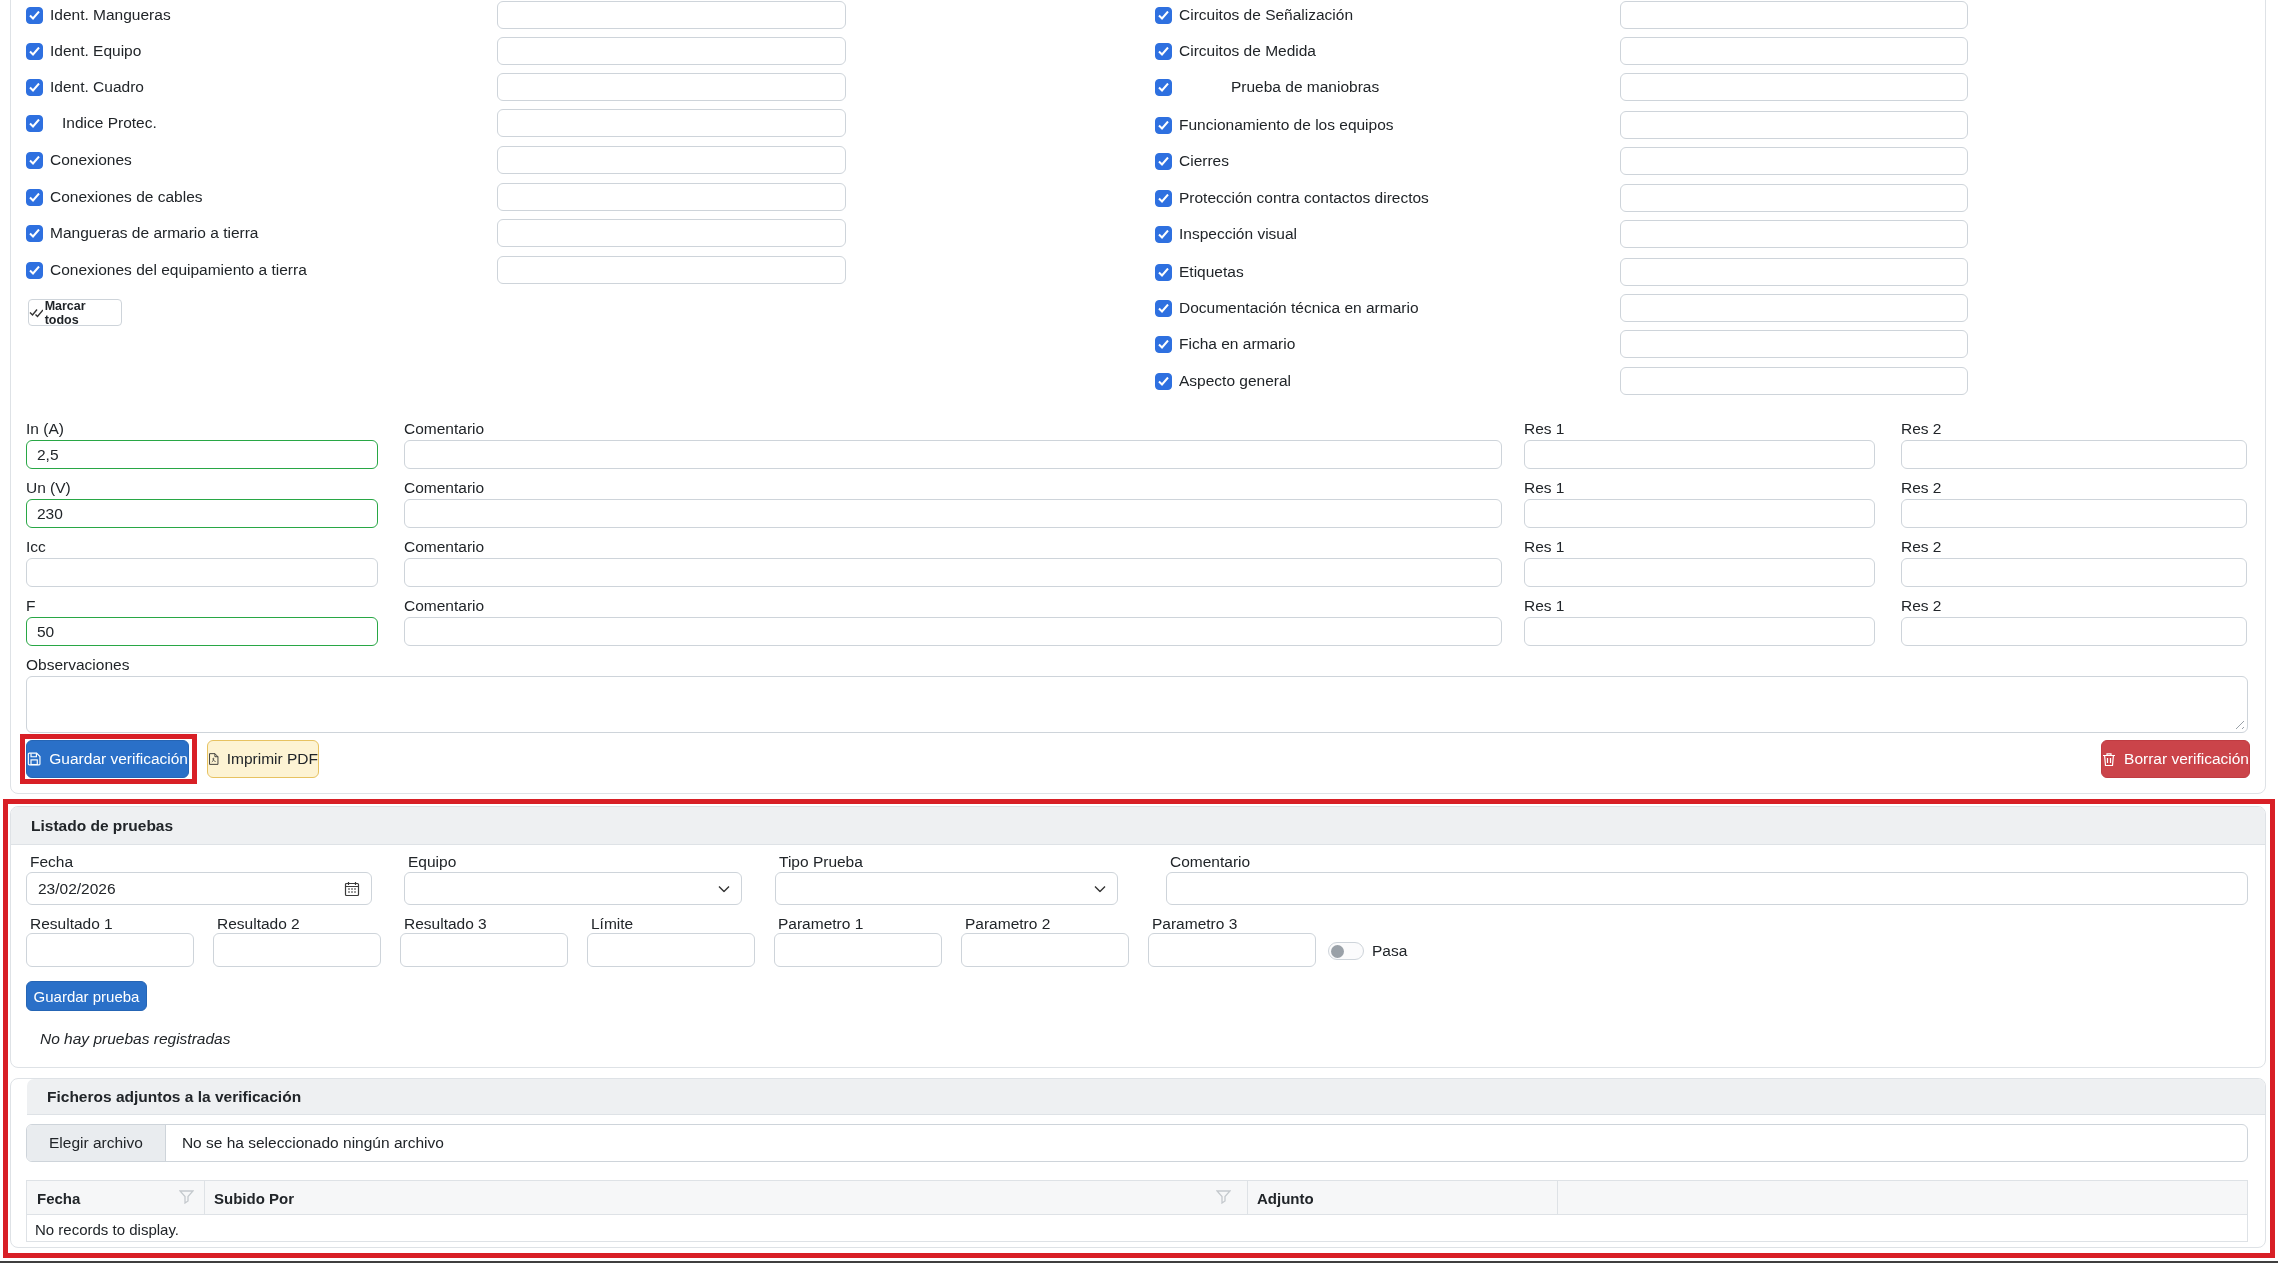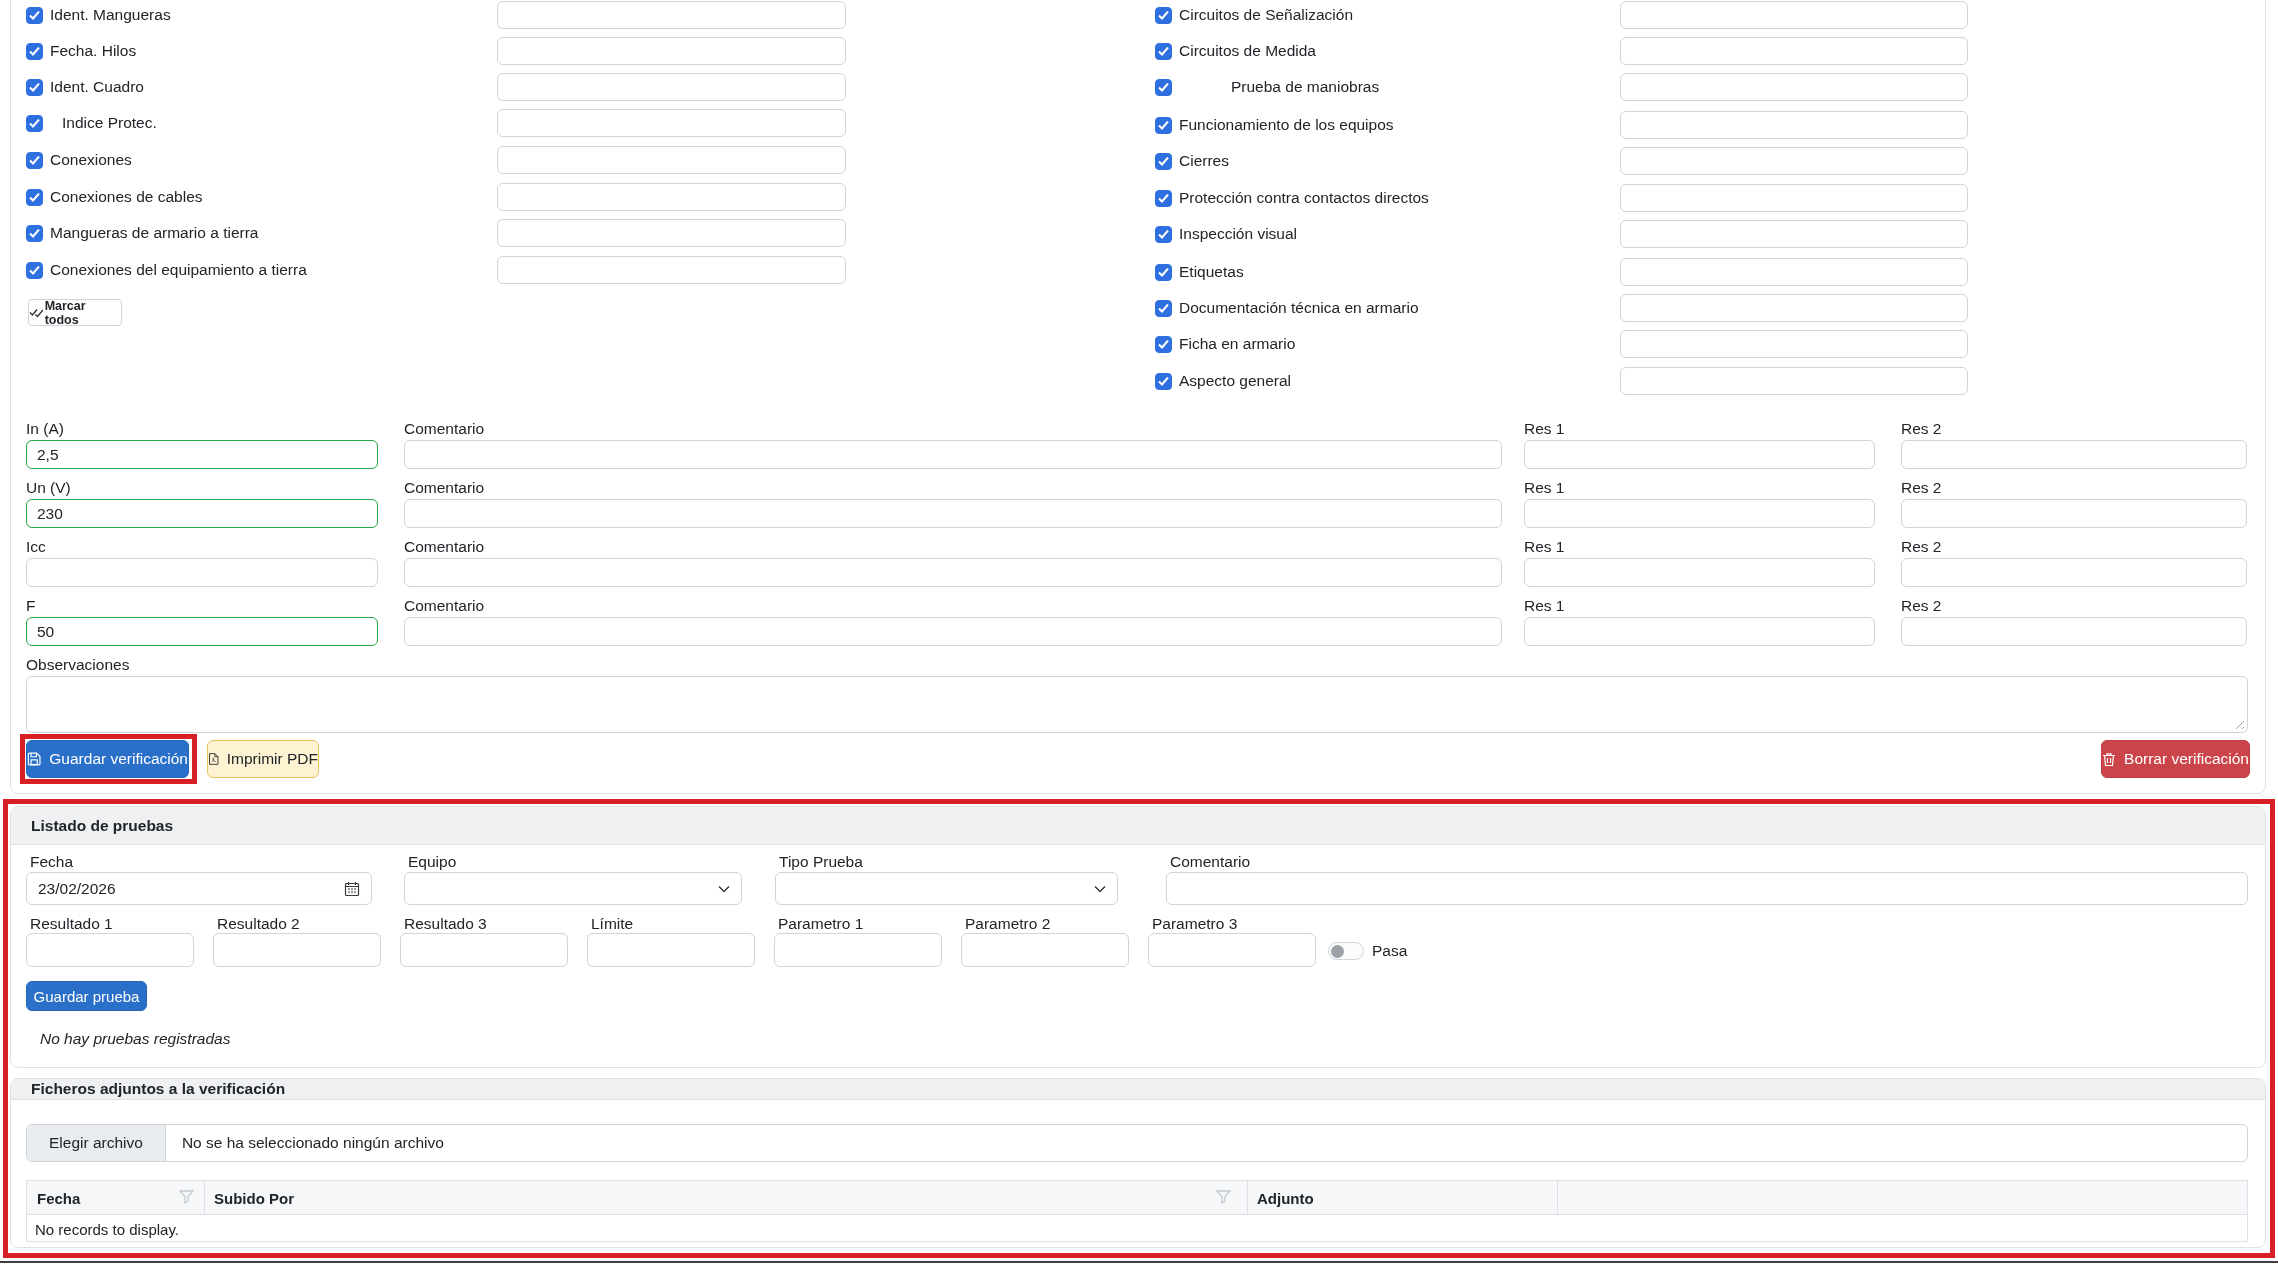--- a/index.html
+++ b/index.html
@@ -61,21 +61,21 @@
       </svg>
     </div>
   <div class="lbl" style="left:50px;top:5px;">Ident. Mangueras</div>
   <input class="inp" style="left: 497px; top: 1px; width: 349px; height: 28px;">
 
   <div class="chk" style="left:26px;top:43px;">
       <svg width="11" height="9">
         <path d="M1 4.5l3 3 6-7" stroke="#fff" stroke-width="2" fill="none"></path>
       </svg>
     </div>
-  <div class="lbl" style="left:50px;top:41px;">Fecha. Hilos</div>
+  <div class="lbl" style="left:50px;top:41px;">Ident. Equipo</div>
   <input class="inp" style="left: 497px; top: 37px; width: 349px; height: 28px;">
 
   <div class="chk" style="left:26px;top:79px;">
       <svg width="11" height="9">
         <path d="M1 4.5l3 3 6-7" stroke="#fff" stroke-width="2" fill="none"></path>
       </svg>
     </div>
   <div class="lbl" style="left:50px;top:77px;">Ident. Cuadro</div>
   <input class="inp" style="left: 497px; top: 73px; width: 349px; height: 28px;">
 
@@ -336,21 +336,21 @@
   </div>
   <div class="lbl" style="left:1372px;top:941px;">Pasa</div>
 
   <div class="btn btn-primary" style="left:26px;top:981px;width:121px;height:30px;font-size:15px;">
     <span>Guardar prueba</span>
   </div>
 
   <div class="lbl" style="left:40px;top:1029px;font-style:italic;">No hay pruebas registradas</div>
 
   <div class="card" style="left:10px;top:1078px;width:2256px;height:170px;">
-    <div class="band" style="height:21px;">
+    <div class="band" style="height:36px;margin-left:16px;">
       <span>Ficheros adjuntos a la verificación</span>
     </div>
   </div>
 
   <div class="fileinput" style="left:26px;top:1124px;width:2222px;height:38px;">
     <div class="filebtn">Elegir archivo</div>
     <div class="filetext">No se ha seleccionado ningún archivo</div>
   </div>
 
   <div class="tbl" style="left:26px;top:1180px;width:2222px;height:62px;">

